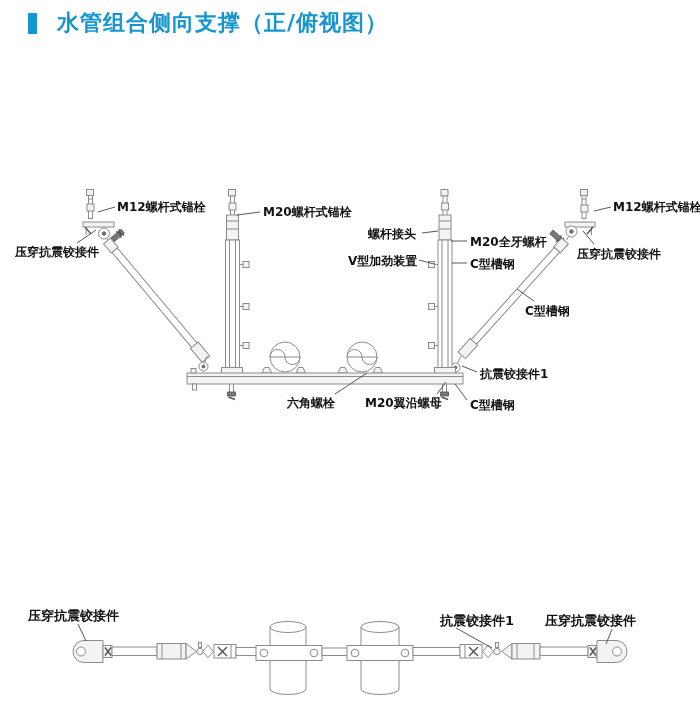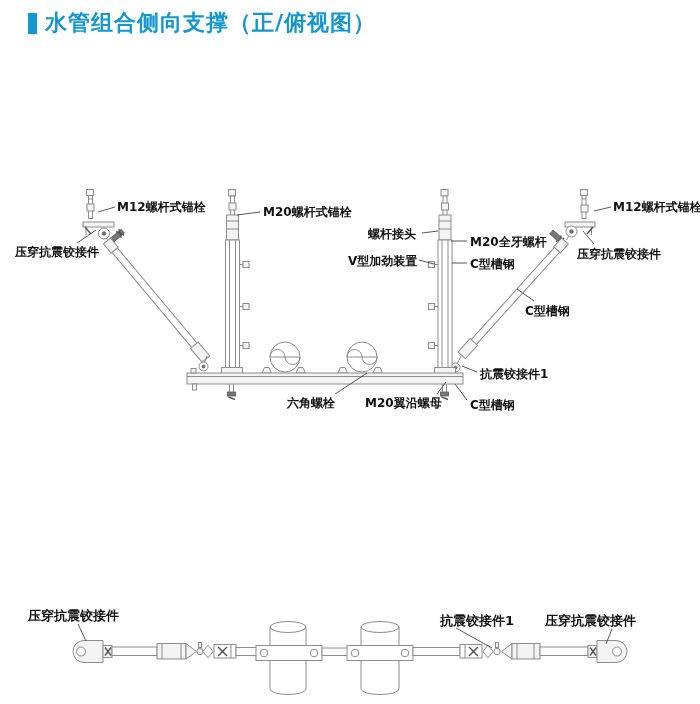--- a/index.html
+++ b/index.html
@@ -1,18 +1,18 @@
 <!DOCTYPE html>
 <html><head>
 <meta charset="utf-8">
 <style>
   html,body{margin:0;padding:0;background:#fff;}
   #page{position:relative;width:700px;height:704px;background:#fff;overflow:hidden;
         font-family:"DejaVu Sans","Liberation Sans",sans-serif;}
-  .header{position:absolute;left:28px;top:8px;display:flex;align-items:center;gap:8px;}
+  .header{position:absolute;left:28px;top:8px;display:flex;align-items:center;gap:20px;}
   .accent-bar{width:9px;height:21px;background:#1596cf;}
   .title{font-size:22px;font-weight:bold;color:#1596cf;letter-spacing:1px;white-space:nowrap;}
   svg{position:absolute;left:0;top:0;}
   .ln{stroke:#8c8c8c;stroke-width:1;fill:none;}
   .fw{fill:#ffffff;stroke:#8c8c8c;stroke-width:1;}
   .fg{fill:#f3f3f3;stroke:#8c8c8c;stroke-width:1;}
   .dk{stroke:#555;stroke-width:1.4;fill:none;}
   .dkf{fill:#777;stroke:#555;stroke-width:0.8;}
   .leader{stroke:#444;stroke-width:0.9;fill:none;}
   .lbl{font-family:"DejaVu Sans","Liberation Sans",sans-serif;font-size:12px;font-weight:bold;fill:#111;}

